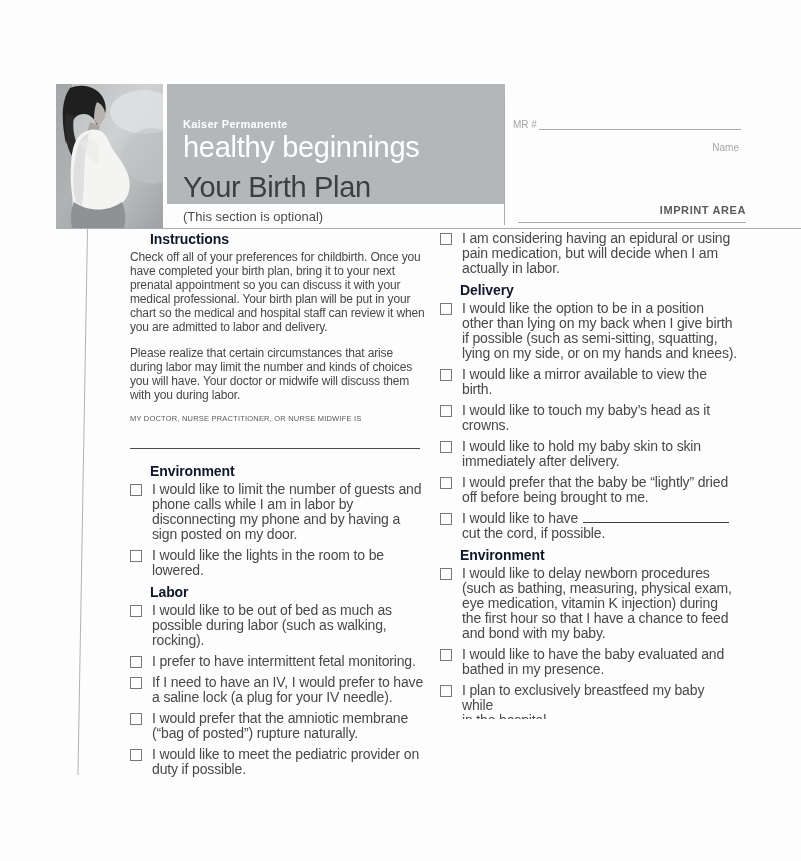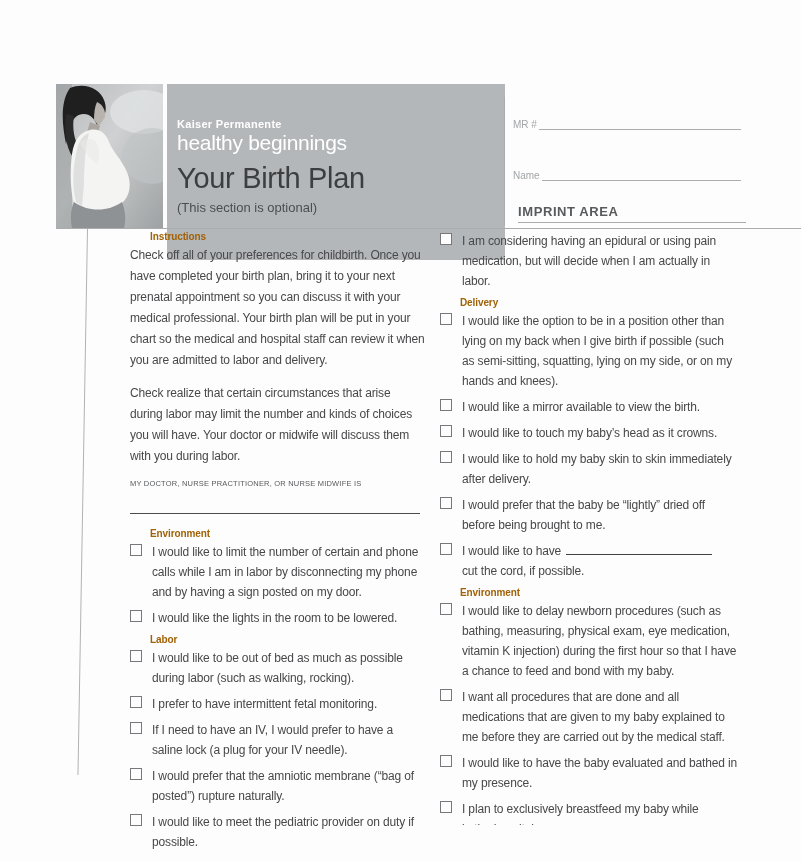--- a/index.html
+++ b/index.html
@@ -13,44 +13,44 @@
     overflow: hidden;
   }
 
   
   .photo {
     position: absolute; left: 56px; top: 84px;
     width: 107px; height: 144px; overflow: hidden;
   }
   .titlebox {
     position: absolute; left: 167px; top: 84px;
-    width: 338px; height: 176px;
+    width: 338px; height: 120px;
     background: #b4b7b9;
-    padding: 34px 0 0 10px;
+    padding: 34px 0 0 16px;
   }
   .brand   { color: #ffffff; font-size: 11px; font-weight: bold; letter-spacing: 0.3px; }
-  .program { color: #ffffff; font-size: 21px; letter-spacing: -0.3px; margin-top: 1px; }
+  .program { color: #ffffff; font-size: 29px; letter-spacing: -0.3px; margin-top: 1px; }
   .title   { color: #3d3e40; font-size: 29px; letter-spacing: -0.3px; margin-top: 7px; }
   .subtitle{ color: #4c4d4f; font-size: 13px; margin-top: 5px; }
 
   .imprint-vline {
     position: absolute; left: 504px; top: 97px;
     width: 1px; height: 128px; background: #a9abad;
   }
   .imp-row {
     position: absolute; left: 513px; width: 228px;
     display: flex; align-items: flex-end;
   }
   .imp-row.mr   { top: 118px; }
-  .imp-row.name { top: 169px; }
+  .imp-row.name { top: 142px; flex-direction: column; }
   .imp-label { color: #a2a5a7; font-size: 10px; padding-right: 2px; }
   .fill-line { flex: 1; border-bottom: 1px solid #aaadaf; height: 12px; }
   .imprint-area {
     position: absolute; left: 518px; top: 204px; width: 228px;
-    text-align: left; color: #595a5c; font-size: 13px;
+    text-align: right; color: #595a5c; font-size: 11px;
     font-weight: bold; letter-spacing: 0.6px;
   }
   .imprint-bottom {
     position: absolute; left: 518px; top: 222px;
     width: 228px; height: 1px; background: #a9abad;
   }
   .header-rule {
     position: absolute; left: 56px; top: 228px;
     width: 745px; height: 1px; background: #aaacae;
   }
@@ -59,42 +59,42 @@
     width: 1px; height: 546px; background: #b0b2b4;
     transform: rotate(1deg); transform-origin: top left;
   }
 
   
   .col { position: absolute; top: 231px; color: #414042; }
   .col-left  { left: 130px; width: 296px; }
   .col-right { left: 440px; width: 298px; }
 
   h2.sec, h3.sec {
-    color: #a16207; font-size: 10px; font-weight: bold;
+    color: #0f172a; font-size: 14px; font-weight: bold;
     letter-spacing: -0.1px; margin: 6px 0 3px 0; padding-left: 20px;
   }
   h2.sec { margin-top: 0; }
   .para {
-    font-size: 12px; line-height: 21px; letter-spacing: -0.15px;
+    font-size: 12px; line-height: 14px; letter-spacing: -0.15px;
     color: #48484a; margin-bottom: 12px;
   }
   .provider-label {
     font-size: 7.5px; color: #58595b; letter-spacing: 0.2px; margin-top: 3px;
   }
   .provider-line {
     border-bottom: 1px solid #4b4c4e; height: 26px; width: 290px; margin-bottom: 14px;
   }
 
   .item { display: flex; margin-bottom: 6px; }
   .cb {
     flex: 0 0 auto; width: 12px; height: 12px; margin-top: 2px;
     border: 1px solid #77787b; background: #fdfdfd;
   }
   .txt {
-    margin-left: 10px; font-size: 12px; line-height: 20px;
+    margin-left: 10px; font-size: 14px; line-height: 15px;
     letter-spacing: -0.15px; color: #48484a;
   }
   .block { display: block; }
   .blank {
     display: inline-block; border-bottom: 1px solid #414042;
     height: 10px; margin-left: 5px; vertical-align: baseline;
   }
   .blank.cord      { width: 146px; }
   .blank.accompany { width: 138px; }
   .clipped { height: 6px; overflow: hidden; }
@@ -146,28 +146,28 @@
   </div>
   <div class="imprint-area">IMPRINT AREA</div>
   <div class="imprint-bottom"></div>
 
   <div class="header-rule"></div>
   <div class="left-vrule"></div>
 
   <div class="col col-left">
     <h2 class="sec">Instructions</h2>
     <div class="para">Check off all of your preferences for childbirth. Once you have completed your birth plan, bring it to your next prenatal appointment so you can discuss it with your medical professional. Your birth plan will be put in your chart so the medical and hospital staff can review it when you are admitted to labor and delivery.</div>
-    <div class="para">Check realize that certain circumstances that arise during labor may limit the number and kinds of choices you will have. Your doctor or midwife will discuss them with you during labor.</div>
+    <div class="para">Please realize that certain circumstances that arise during labor may limit the number and kinds of choices you will have. Your doctor or midwife will discuss them with you during labor.</div>
     <div class="provider-label">MY DOCTOR, NURSE PRACTITIONER, OR NURSE MIDWIFE IS</div>
     <div class="provider-line"></div>
 
     <h3 class="sec">Environment</h3>
     <div class="item">
       <span class="cb"></span>
-      <span class="txt">I would like to limit the number of certain and phone calls while I am in labor by disconnecting my phone and by having a sign posted on my door.</span>
+      <span class="txt">I would like to limit the number of guests and phone calls while I am in labor by disconnecting my phone and by having a sign posted on my door.</span>
     </div>
     <div class="item">
       <span class="cb"></span>
       <span class="txt">I would like the lights in the room to be lowered.</span>
     </div>
 
     <h3 class="sec">Labor</h3>
     <div class="item">
       <span class="cb"></span>
       <span class="txt">I would like to be out of bed as much as possible during labor (such as walking, rocking).</span>
@@ -225,24 +225,20 @@
       </span>
     </div>
 
     <h3 class="sec">Environment</h3>
     <div class="item">
       <span class="cb"></span>
       <span class="txt">I would like to delay newborn procedures (such as bathing, measuring, physical exam, eye medication, vitamin K injection) during the first hour so that I have a chance to feed and bond with my baby.</span>
     </div>
     <div class="item">
       <span class="cb"></span>
-      <span class="txt">I want all procedures that are done and all medications that are given to my baby explained to me before they are carried out by the medical staff.</span>
-    </div>
-    <div class="item">
-      <span class="cb"></span>
       <span class="txt">I would like to have the baby evaluated and bathed in my presence.</span>
     </div>
     <div class="item">
       <span class="cb"></span>
       <span class="txt">
         <span class="block">I plan to exclusively breastfeed my baby while</span>
         <span class="block clipped">in the hospital.</span>
       </span>
     </div>
   </div>

